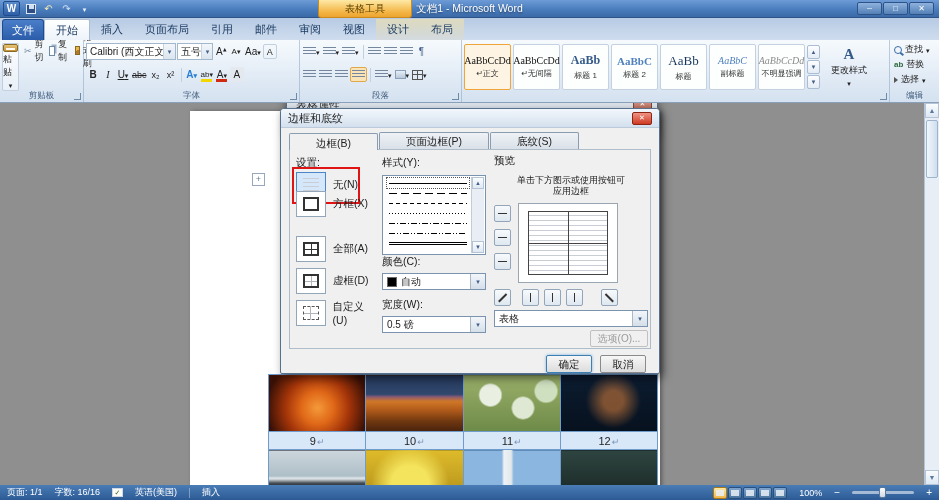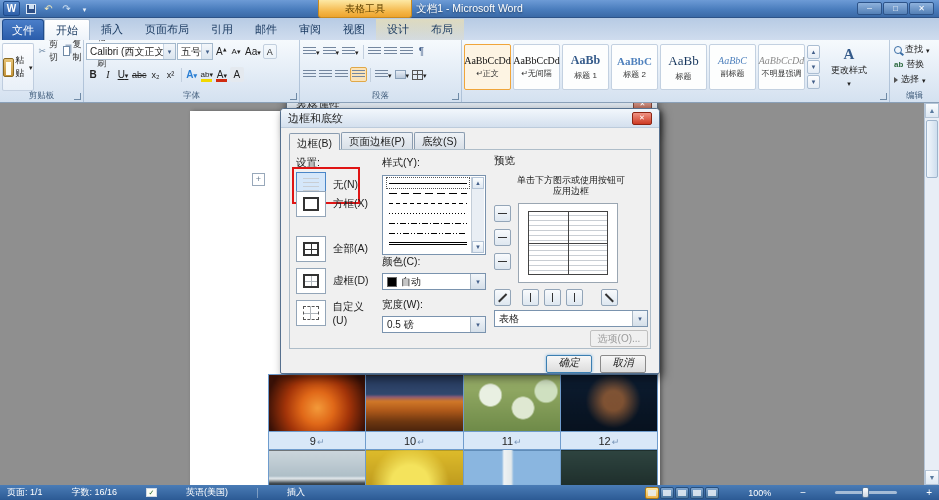--- a/index.html
+++ b/index.html
@@ -66,21 +66,21 @@
     font-size:10px; color:#222; border-radius:2px; padding:0 1px; }
   .fbtn.bb { font-weight:bold; }
   .fbtn.ii { font-style:italic; font-family:"Liberation Serif", serif; }
   .fbtn.uu { text-decoration:underline; }
   .fbtn.st { text-decoration:line-through; font-size:9px; }
   .cbar { position:relative; }
   .cbar::after { content:""; position:absolute; left:1px; bottom:0; width:11px; height:3px; background:var(--bar,#d02b10); }
   .vsep { width:1px; height:14px; background:#c2cfde; margin:0 2px; }
   .lines { width:13px; height:9px;
     background:repeating-linear-gradient(to bottom,#74879f 0 1px, transparent 1px 3px); }
-  .paste-btn { width:33px; height:48px; display:flex; flex-direction:row; align-items:center;
+  .paste-btn { width:33px; height:48px; display:flex; flex-direction:column; align-items:center;
     justify-content:center; gap:1px; font-size:9px; border:1px solid rgba(160,180,205,.6);
     border-radius:2px; background:linear-gradient(#fdfdfe,#e9f0f8); }
   .clipboard-ico { width:15px; height:19px; background:linear-gradient(#e7c478,#c49338);
     border:1px solid #8a6a22; border-radius:2px; position:relative; }
   .clipboard-ico::after { content:""; position:absolute; left:2px; top:3px; right:2px; bottom:1px; background:#fdfdf5; }
   .ico-scissors::before { content:"✂"; font-size:9px; color:#6f8aa6; }
   .ico-copy { width:9px; height:10px; border:1px solid #6f8aa6; background:#fff; box-shadow:2px -2px 0 -0.5px #9fb2c8; }
   .ico-brush { width:9px; height:9px; background:linear-gradient(135deg,#e8b84a 50%,#b07a2a 50%); border:1px solid #8a6a22; }
   .combo { background:#fff; border:1px solid #a3b8cc; height:17px; display:flex;
     align-items:center; font-size:10px; padding-left:3px; overflow:hidden; white-space:nowrap; }
@@ -172,21 +172,21 @@
     background:#f0f0f0; border:1px solid #56708e; border-radius:4px 4px 2px 2px;
     box-shadow:3px 4px 10px rgba(0,0,0,.5); z-index:20; }
   .dlg-title { height:19px; background:linear-gradient(#f2f7fc,#d4e0ee);
     border-bottom:1px solid #bccbdb; border-radius:3px 3px 0 0; display:flex;
     align-items:center; padding:0 7px; font-size:11px; color:#1a1a1a; }
   .dlg-close { margin-left:auto; width:20px; height:13px; background:linear-gradient(#ef9384,#ce3a23);
     border:1px solid #8c2413; border-radius:2px; color:#fff; font-size:7px;
     display:flex; align-items:center; justify-content:center; }
   .dlg-close::before { content:"✕"; }
   .dlg-tabs { display:flex; padding:4px 8px 0; height:21px; }
-  .dlg-tab { padding:2px 7px; font-size:10.5px; border:1px solid #8a9cb0; border-bottom:none;
+  .dlg-tab { padding:2px 26px; font-size:10.5px; border:1px solid #8a9cb0; border-bottom:none;
     border-radius:2px 2px 0 0; background:linear-gradient(#eef2f6,#d9e0e8); margin-right:1px; color:#222; }
   .dlg-tab.active { background:#f0f0f0; position:relative; z-index:2; top:1px; padding-top:3px; }
   .tab-page { position:absolute; left:8px; top:40px; width:362px; height:200px;
     border:1px solid #aebdc9; background:#f0f0f0; }
   .sec-label { font-size:10.5px; color:#1a1a1a; }
 
   .set-col { position:absolute; left:6px; top:6px; width:82px; }
   .set-item { position:absolute; left:0; display:flex; align-items:center; gap:7px; }
   .set-ico { width:30px; height:26px; background:#fff; border:1px solid #93a5b8;
     display:flex; align-items:center; justify-content:center; }
@@ -242,27 +242,27 @@
       linear-gradient(#444,#444) 0 100%/100% 1px no-repeat,
       linear-gradient(#444,#444) 0 0/1px 100% no-repeat,
       linear-gradient(#444,#444) 50% 0/1px 100% no-repeat,
       linear-gradient(#444,#444) 100% 0/1px 100% no-repeat,
       repeating-linear-gradient(to bottom, transparent 0 4px, #c9ced4 4px 5px); }
   .opt-btn { position:absolute; left:96px; top:176px; width:58px; height:17px;
     background:#f0f0f0; border:1px solid #c0c0c0; border-radius:2px; color:#9a9a9a;
     font-size:10px; display:flex; align-items:center; justify-content:center; }
   .dlg-btn { position:absolute; width:46px; height:18px; background:linear-gradient(#f7f7f7,#dcdcdc);
     border:1px solid #8a8a8a; border-radius:2px; font-size:10.5px; display:flex;
-    align-items:flex-start; justify-content:center; color:#1a1a1a;font-style:italic; }
+    align-items:flex-end; justify-content:center; color:#1a1a1a; }
   .dlg-btn.default { border:1px solid #3c7fb1; box-shadow:0 0 3px rgba(90,160,220,.8); }
 
   
   .statusbar { position:absolute; left:0; right:0; bottom:0; height:15px;
     background:linear-gradient(#4a7cb6,#2c5a94); color:#fff; display:flex;
-    align-items:center; font-size:9px; padding:0 7px; gap:29px; z-index:41; }
+    align-items:center; font-size:9px; padding:0 7px; gap:12px; z-index:41; }
   .sb-sep { width:1px; height:10px; background:rgba(255,255,255,.35); }
   .proof-ico { width:11px; height:9px; background:#fdfdf5; border:1px solid #d0d8e2;
     color:#2a6a2a; font-size:7px; line-height:8px; text-align:center; }
   .proof-ico::before { content:"✓"; }
   .sb-spacer { flex:1; }
   .view-btns { display:flex; gap:1px; }
   .view-btn { width:14px; height:12px; background:linear-gradient(#7fa4cd,#49759e);
     border:1px solid #28507e; border-radius:2px; }
   .view-btn.active { background:linear-gradient(#fdf3d0,#e8c want);} 
   .view-btn.active { background:linear-gradient(#fde9a5,#f0b54a); border-color:#a87818; }

